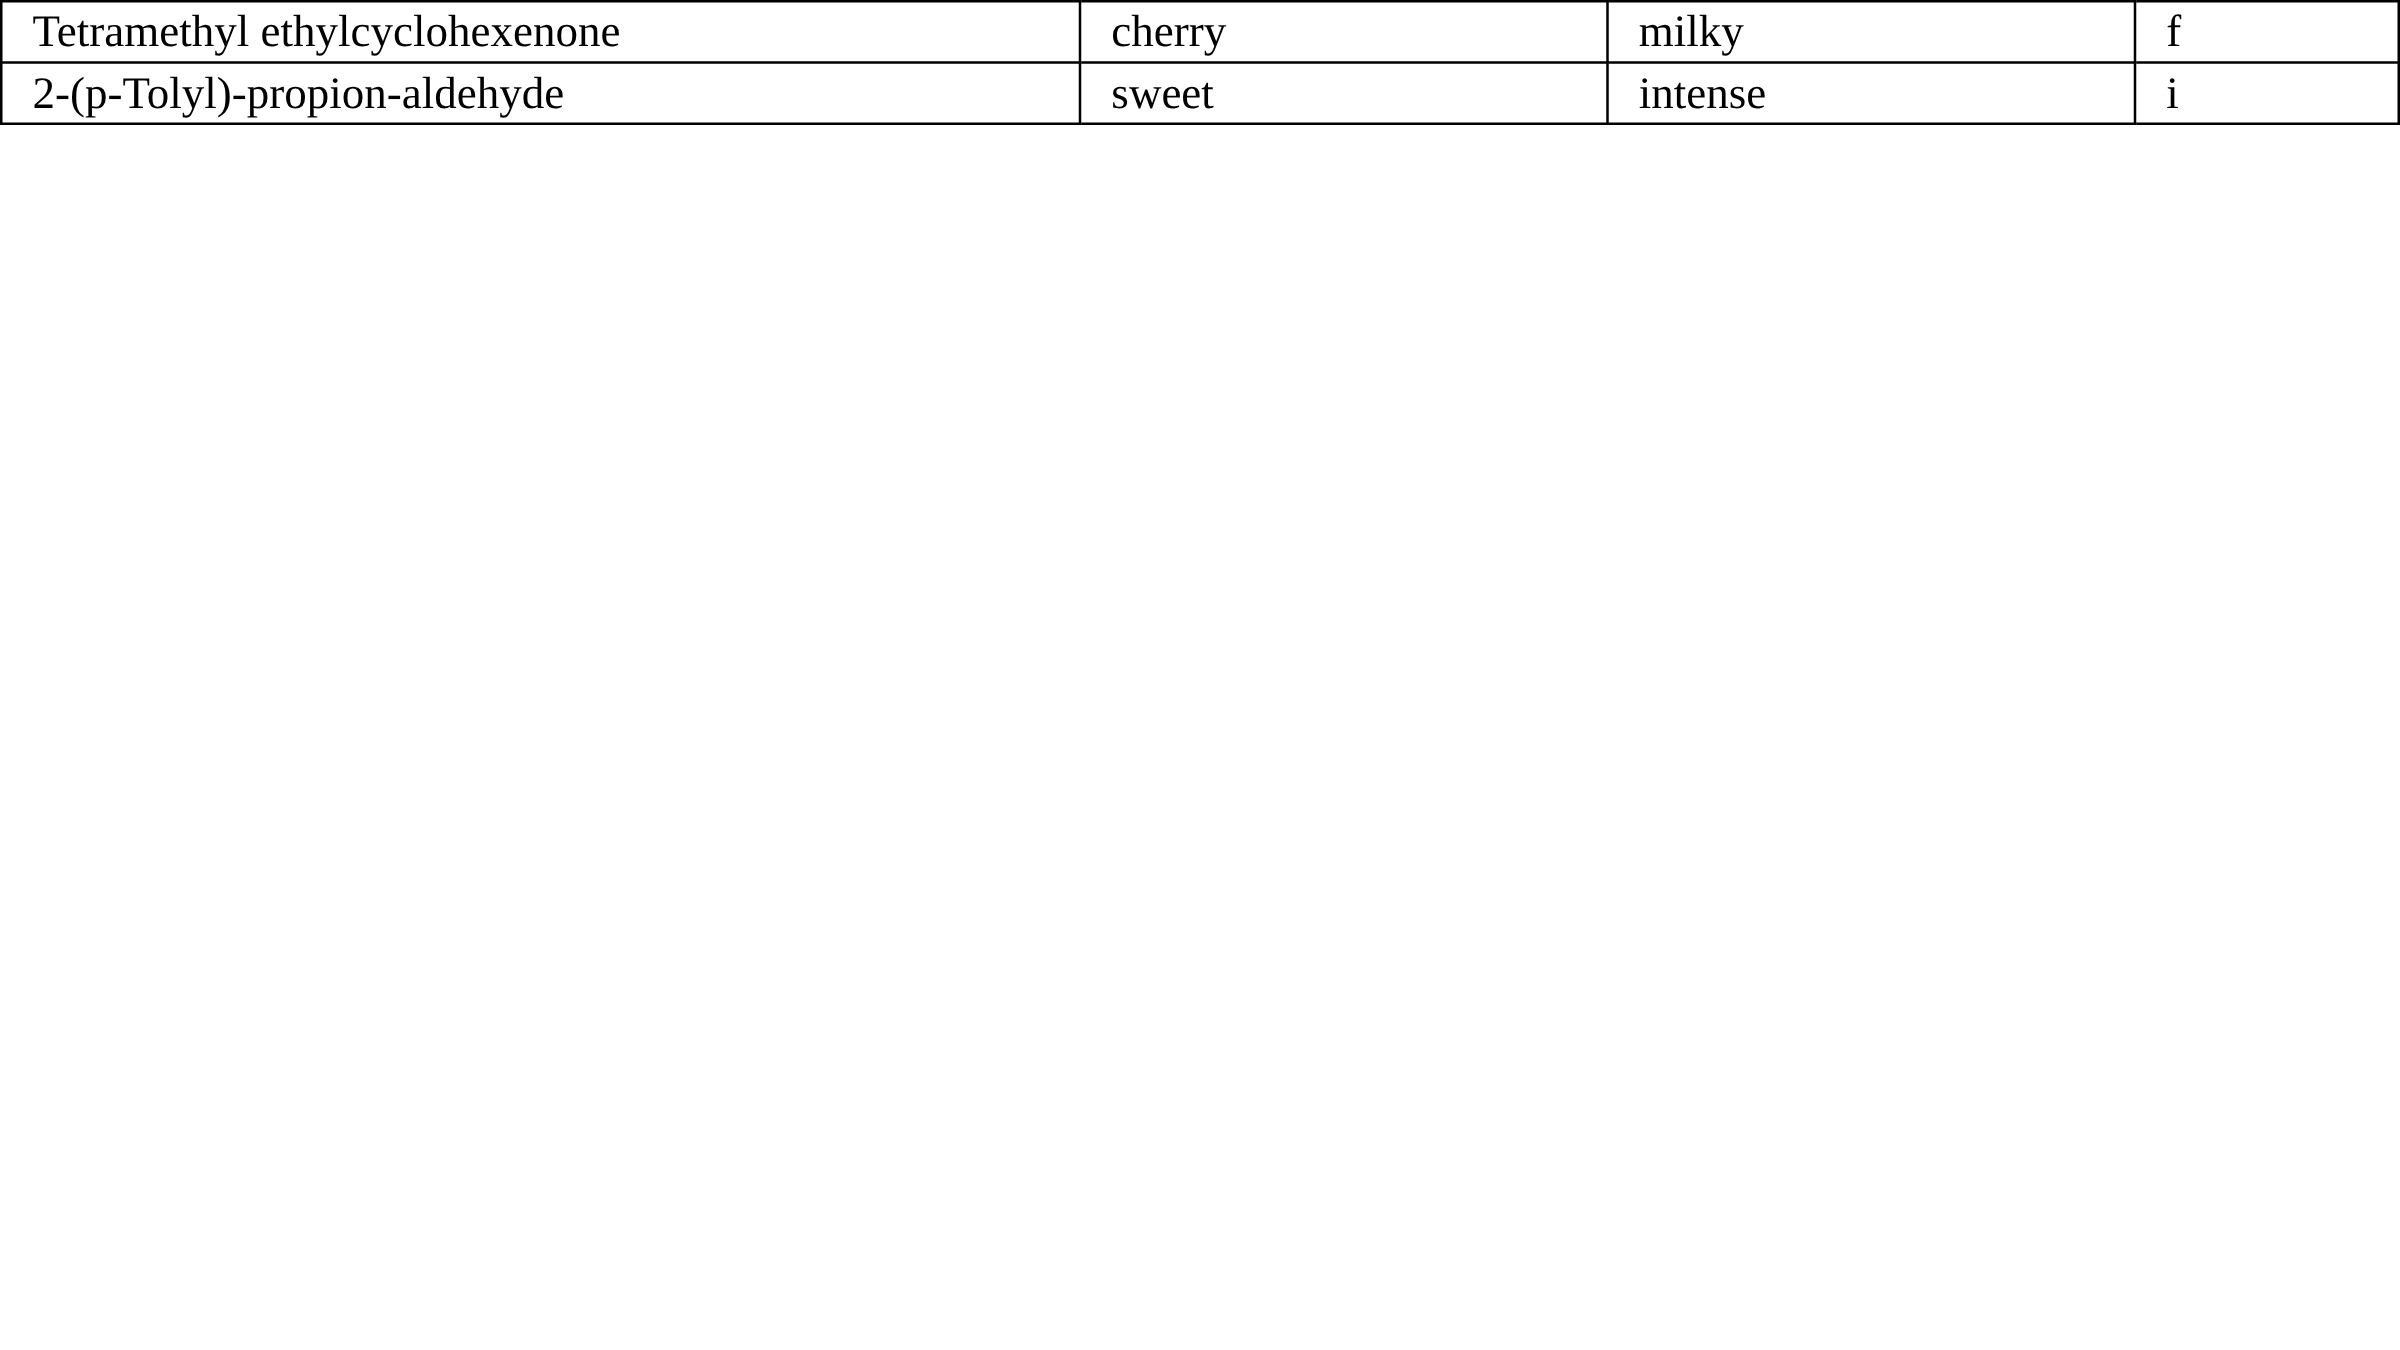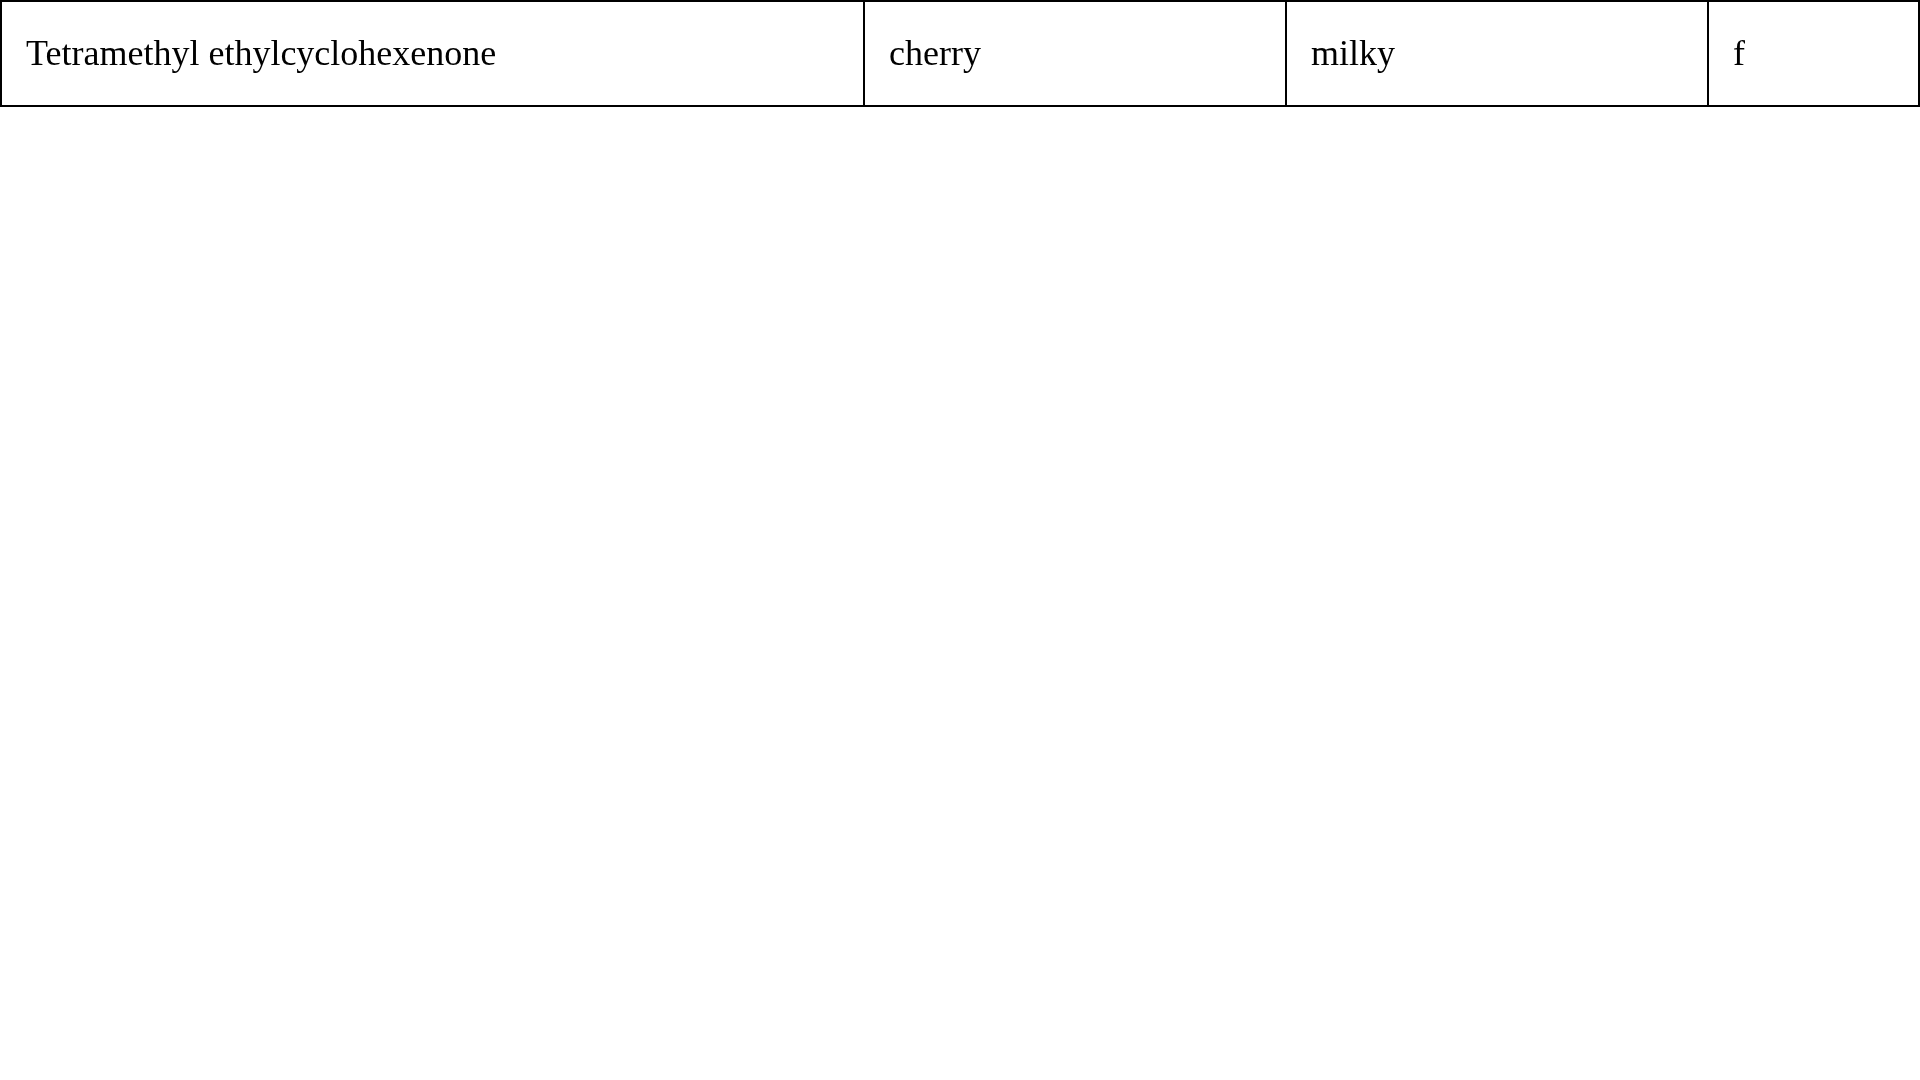--- a/index.html
+++ b/index.html
@@ -24,21 +24,21 @@
     }
 
     table {
       width: 100%;
       border-collapse: collapse;
       table-layout: fixed;
     }
 
     td {
       border: 2px solid #000000;
-      padding: 28px 24px;
+      padding: 0 24px;
       vertical-align: top;
       line-height: 1.3;
     }
 
     col.col1 { width: 45%; }
     col.col2 { width: 22%; }
     col.col3 { width: 22%; }
     col.col4 { width: 11%; }
   </style>
 </head>
@@ -52,15 +52,21 @@
       <col class="col3">
       <col class="col4">
     </colgroup>
     <tbody id="table-body">
     <tr>
           <td>Tetramethyl ethylcyclohexenone</td>
           <td>cherry</td>
           <td>milky</td>
           <td>f</td>
         </tr>
+        <tr>
+          <td>2-(p-Tolyl)-propion-aldehyde</td>
+          <td>sweet</td>
+          <td>intense</td>
+          <td>i</td>
+        </tr>
       </tbody>
   </table>
 </div>
 
 </body></html>

